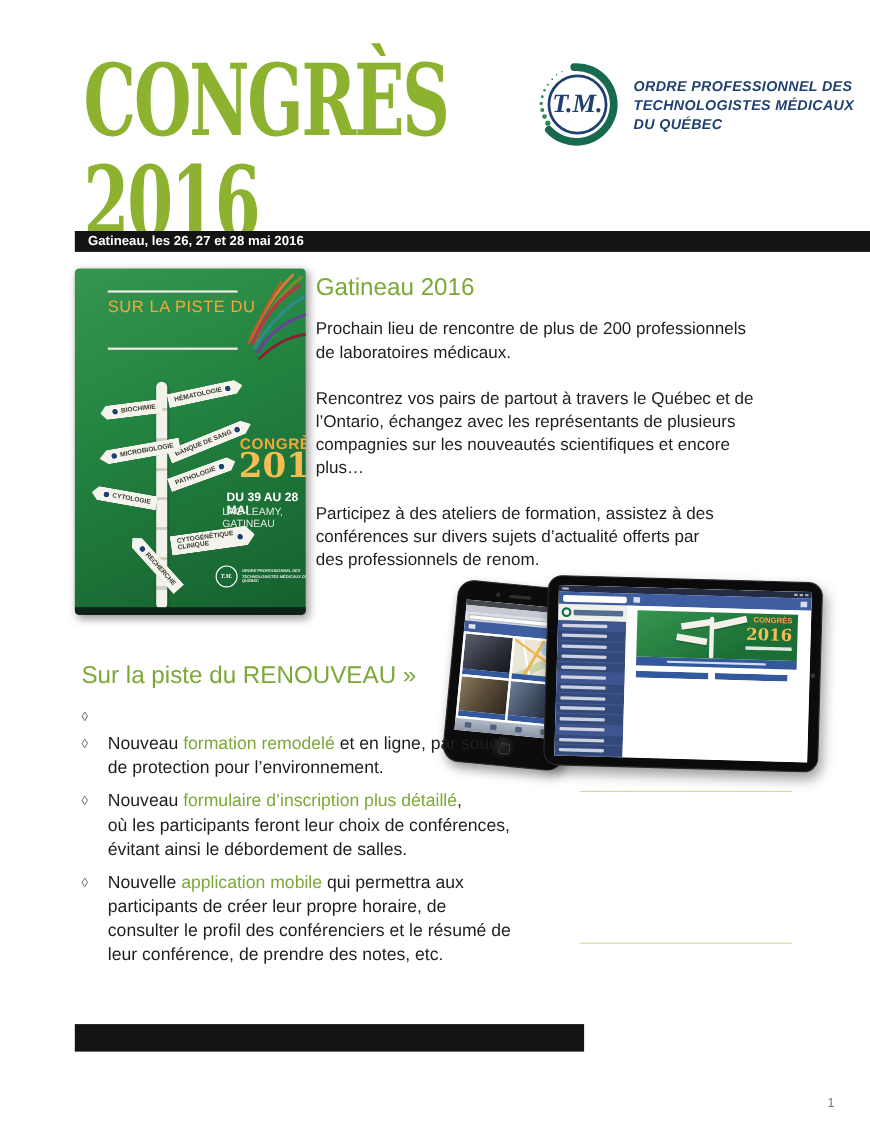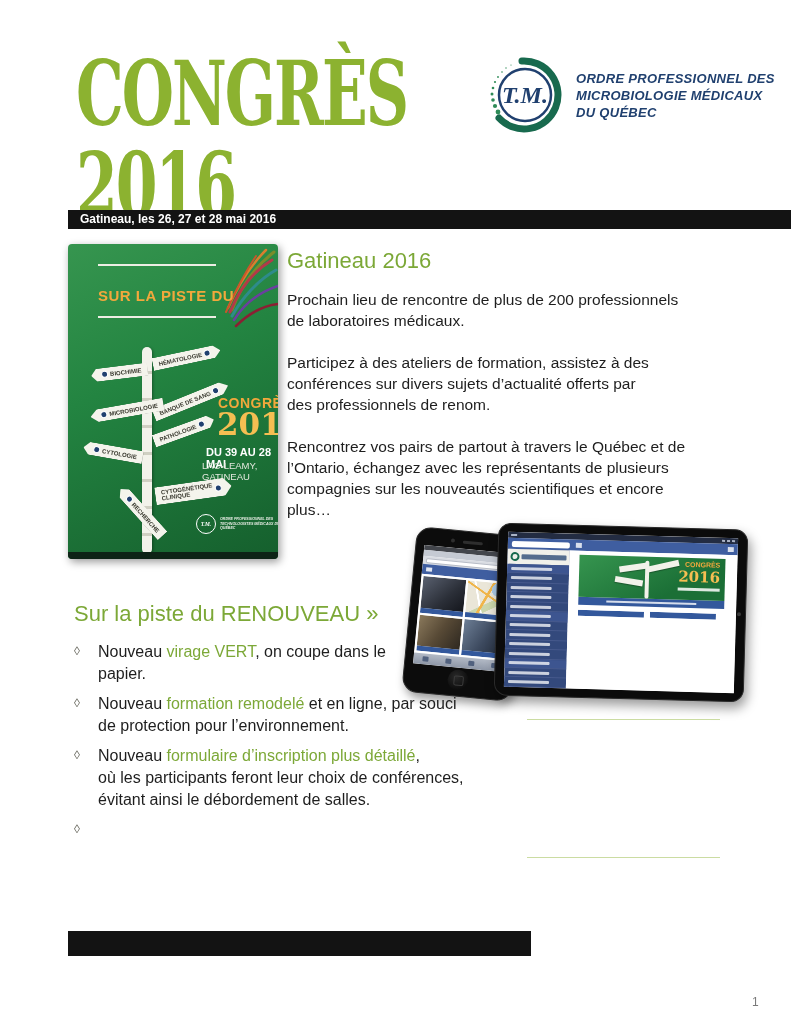--- a/index.html
+++ b/index.html
@@ -25,21 +25,21 @@
   
   .date-bar{position:absolute;left:68px;top:210px;width:750px;height:19px;background:#131313;
             color:#fff;font-size:12px;font-weight:bold;line-height:19px;padding-left:12px;box-sizing:border-box;}
   .bottom-bar{position:absolute;left:68px;top:931px;width:463px;height:25px;background:#131313;}
 
   
   .poster{position:absolute;left:68px;top:244px;width:210px;height:315px;border-radius:4px;overflow:hidden;
           background:linear-gradient(155deg,#36954F 0%,#238441 40%,#155F2D 100%);
           box-shadow:2px 3px 8px rgba(0,0,0,.4);}
   .p-rule{position:absolute;height:2px;background:#EDEDE4;}
-  .p-tag1{position:absolute;left:30px;top:43px;color:#F2A83C;font-weight:bold;font-size:15px;letter-spacing:.5px;}
+  .p-tag1{position:absolute;left:30px;top:27px;color:#F2A83C;font-weight:normal;font-size:15px;letter-spacing:.5px;}
   .p-tag2{position:absolute;left:30px;top:43px;color:#F2A83C;font-weight:bold;font-size:23px;letter-spacing:.5px;}
   .pole{position:absolute;left:74px;top:103px;width:10px;height:207px;border-radius:5px;
         background:repeating-linear-gradient(#F2F2EA 0 24px,#CFCFC2 24px 27px);box-shadow:1px 1px 3px rgba(0,0,0,.35);}
   .sign{position:absolute;display:flex;align-items:center;gap:2px;background:#F4F4EC;color:#3A3A30;
         font-size:6px;font-weight:bold;padding:3px 6px;box-shadow:1px 1px 2px rgba(0,0,0,.35);
         white-space:pre-line;line-height:6px;text-transform:uppercase;}
   .sign .dot{width:7px;height:7px;border-radius:50%;background:#20406F;flex:none;border:1px solid #fff;box-sizing:border-box;}
   .sign.left{clip-path:polygon(0 50%,10% 0,100% 0,100% 100%,10% 100%);padding-left:10px;}
   .sign.right{clip-path:polygon(0 0,90% 0,100% 50%,90% 100%,0 100%);padding-right:10px;}
   .p-congres{position:absolute;left:150px;top:151px;color:#F2A83C;font-weight:bold;font-size:14px;letter-spacing:.5px;}
@@ -169,21 +169,21 @@
           <circle cx="9" cy="26" r="1.1" fill="#2E8B57"></circle>
         <circle cx="12" cy="21" r="0.9" fill="#2E8B57"></circle>
           <circle cx="16" cy="16" r="0.8" fill="#2E8B57"></circle>
         <circle cx="20" cy="12" r="0.7" fill="#2E8B57"></circle>
           <circle cx="25" cy="9" r="0.6" fill="#2E8B57"></circle>
         <circle cx="39" cy="39" r="26" fill="#ffffff" stroke="#20406F" stroke-width="2.5"></circle>
       </svg>
       <div class="logo-tm">T.M.</div>
     </div>
     <div class="logo-text">ORDRE PROFESSIONNEL DES
-MICROBIOLOGIE MÉDICAUX
+TECHNOLOGISTES MÉDICAUX
 DU QUÉBEC</div>
   </div>
 
   <div class="date-bar">Gatineau, les 26, 27 et 28 mai 2016</div>
 
   <div class="poster">
     <svg class="feather" width="92" height="110" viewBox="0 0 92 110">
       <g fill="none" stroke-linecap="round">
         <path d="M88 6 C70 20 55 40 46 64" stroke="#7A8C2A" stroke-width="3"></path>
         <path d="M86 14 C66 26 52 46 44 66" stroke="#B23A48" stroke-width="3"></path>
@@ -235,27 +235,27 @@
       <span class="circ">T.M.</span>
       <span class="ftxt">ORDRE PROFESSIONNEL DES TECHNOLOGISTES MÉDICAUX DU QUÉBEC</span>
     </div>
     <div class="p-strip"></div>
   </div>
 
   <div class="intro">
     <h2 class="green-h">Gatineau 2016</h2>
     <p>Prochain lieu de rencontre de plus de 200 professionnels
 de laboratoires médicaux.</p>
-    <p>Participez à des ateliers de formation, assistez à des
-conférences sur divers sujets d’actualité offerts par
-des professionnels de renom.</p>
     <p>Rencontrez vos pairs de partout à travers le Québec et de
 l’Ontario, échangez avec les représentants de plusieurs
 compagnies sur les nouveautés scientifiques et encore
 plus…</p>
+    <p>Participez à des ateliers de formation, assistez à des
+conférences sur divers sujets d’actualité offerts par
+des professionnels de renom.</p>
   </div>
 
   <div class="phone">
     <div class="ph-cam"></div>
     <div class="ph-speaker"></div>
     <div class="ph-screen">
       <div class="ph-status"></div>
       <div class="ph-title"></div>
       <div class="ph-url">
           <div class="field"></div>
@@ -388,36 +388,38 @@
     </div>
     <div class="tb-cam"></div>
   </div>
 
   <div class="renouveau-h">
     <h2 class="green-h">Sur la piste du RENOUVEAU »</h2>
   </div>
   <div class="bullets">
     <div class="bullet">
       <span class="mark">◊</span>
-      <span class="btxt"><span>Nouveau </span><span class="gw">virage VERT</span><span>, on coupe dans le
-papier.</span></span>
     </div>
     <div class="bullet">
       <span class="mark">◊</span>
       <span class="btxt"><span>Nouveau </span><span class="gw">formation remodelé</span><span> et en ligne, par souci
 de protection pour l’environnement.</span></span>
     </div>
     <div class="bullet">
       <span class="mark">◊</span>
       <span class="btxt"><span>Nouveau </span><span class="gw">formulaire d’inscription plus détaillé</span><span>,
 où les participants feront leur choix de conférences,
 évitant ainsi le débordement de salles.</span></span>
     </div>
     <div class="bullet">
       <span class="mark">◊</span>
+      <span class="btxt"><span>Nouvelle </span><span class="gw">application mobile</span><span> qui permettra aux
+participants de créer leur propre horaire, de
+consulter le profil des conférenciers et le résumé de
+leur conférence, de prendre des notes, etc.</span></span>
     </div>
   </div>
 
   <div class="pq-rule" style="left:527px;top:719px;width:193px;"></div>
   <div class="pq-rule" style="left:527px;top:857px;width:193px;"></div>
 
   <div class="bottom-bar"></div>
 
   <div class="page-num">1</div>
 

